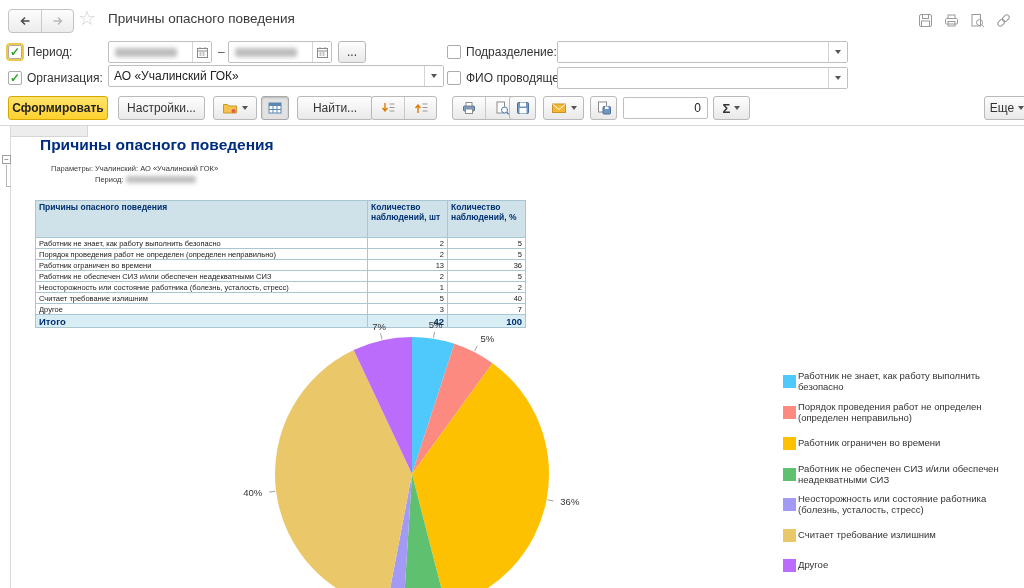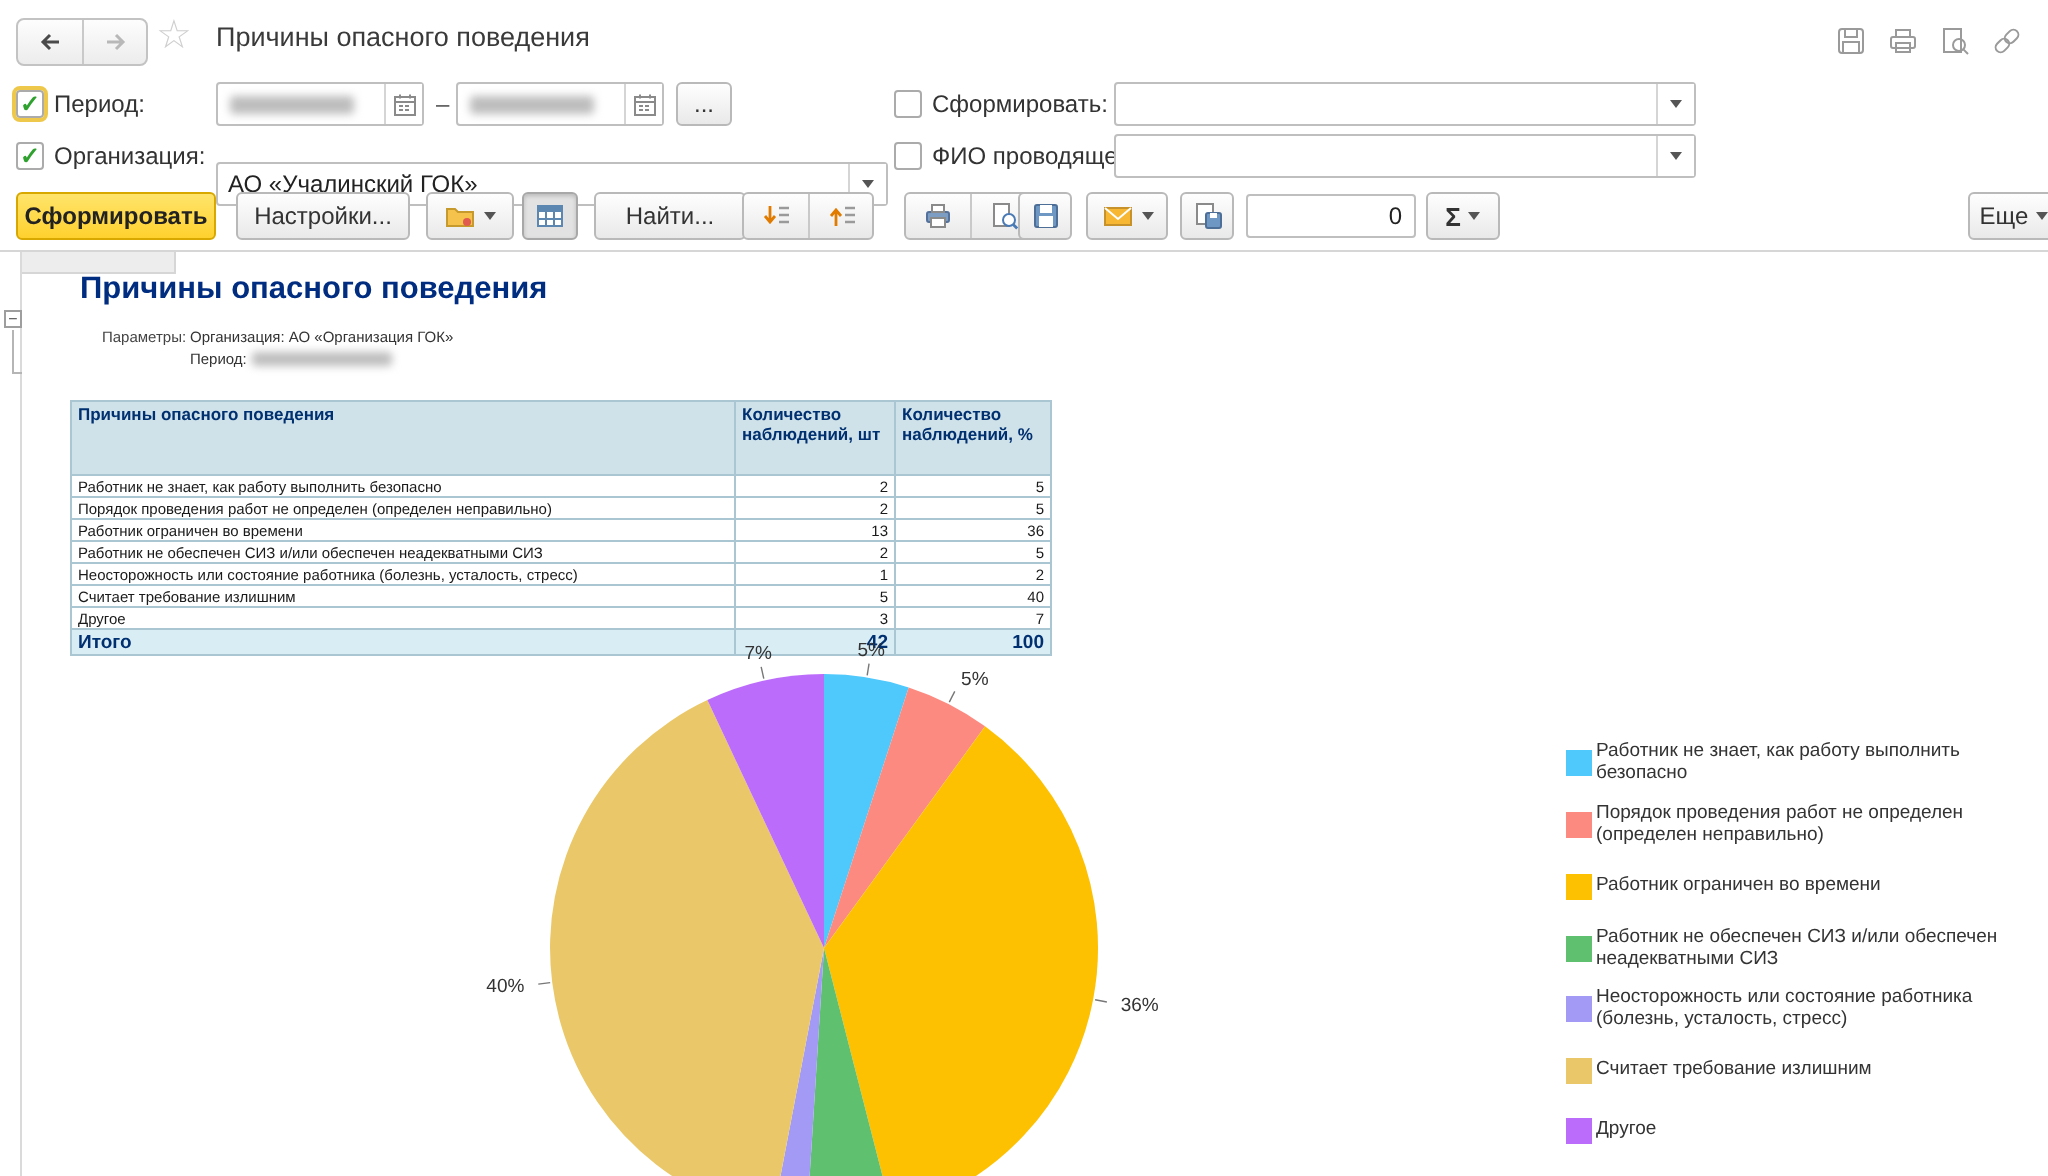--- a/index.html
+++ b/index.html
@@ -154,31 +154,31 @@
             <rect x="1.5" y="2.5" width="10" height="9"></rect>
             <path d="M1.5 5h10M4 1.2v2M9 1.2v2"></path>
             <path d="M3.5 7h2M6.5 7h2M3.5 9h2M6.5 9h2" stroke-width="1"></path>
           </g>
         </svg>
     </span>
   </div>
   <div class="btn" style="left:338px;top:41px;width:28px;height:22px;padding:0;">...</div>
 
   <div class="chk" style="left:447px;top:45px;"></div>
-  <div class="flabel" style="left:466px;top:45px;">Сформировать:</div>
+  <div class="flabel" style="left:466px;top:45px;">Подразделение:</div>
   <div class="field" style="left:557px;top:41px;width:291px;">
     <span class="val"></span>
     <span class="side-btn">
         <span class="caret"></span>
       </span>
   </div>
 
   <div class="chk checked" style="left:8px;top:71px;"></div>
   <div class="flabel" style="left:27px;top:71px;">Организация:</div>
-  <div class="field" style="left:108px;top:81px;width:336px;">
+  <div class="field" style="left:108px;top:65px;width:336px;">
     <span class="val">АО «Учалинский ГОК»</span>
     <span class="side-btn">
         <span class="caret"></span>
       </span>
   </div>
 
   <div class="chk" style="left:447px;top:71px;"></div>
   <div class="flabel" style="left:466px;top:71px;">ФИО проводящего:</div>
   <div class="field" style="left:557px;top:67px;width:291px;">
     <span class="val"></span>
@@ -271,21 +271,21 @@
   <div class="toolbar-sep"></div>
 
   <div class="corner-cell"></div>
   <div class="gutter-line"></div>
   <div class="expander"></div>
   <div class="expander-line-v"></div>
   <div class="expander-line-h"></div>
 
   <div class="rep-title">Причины опасного поведения</div>
   <div class="rep-params-label">Параметры:</div>
-  <div class="rep-param1">Организация: АО «Организация ГОК»</div>
+  <div class="rep-param1">Учалинский: АО «Учалинский ГОК»</div>
   <div class="rep-param2">
     <span>Период:</span>
     <span class="redacted"></span>
   </div>
 
   <table class="rep">
     <thead>
       <tr>
         <th class="c1">Причины опасного поведения</th>
         <th class="c2">Количество наблюдений, шт</th>

